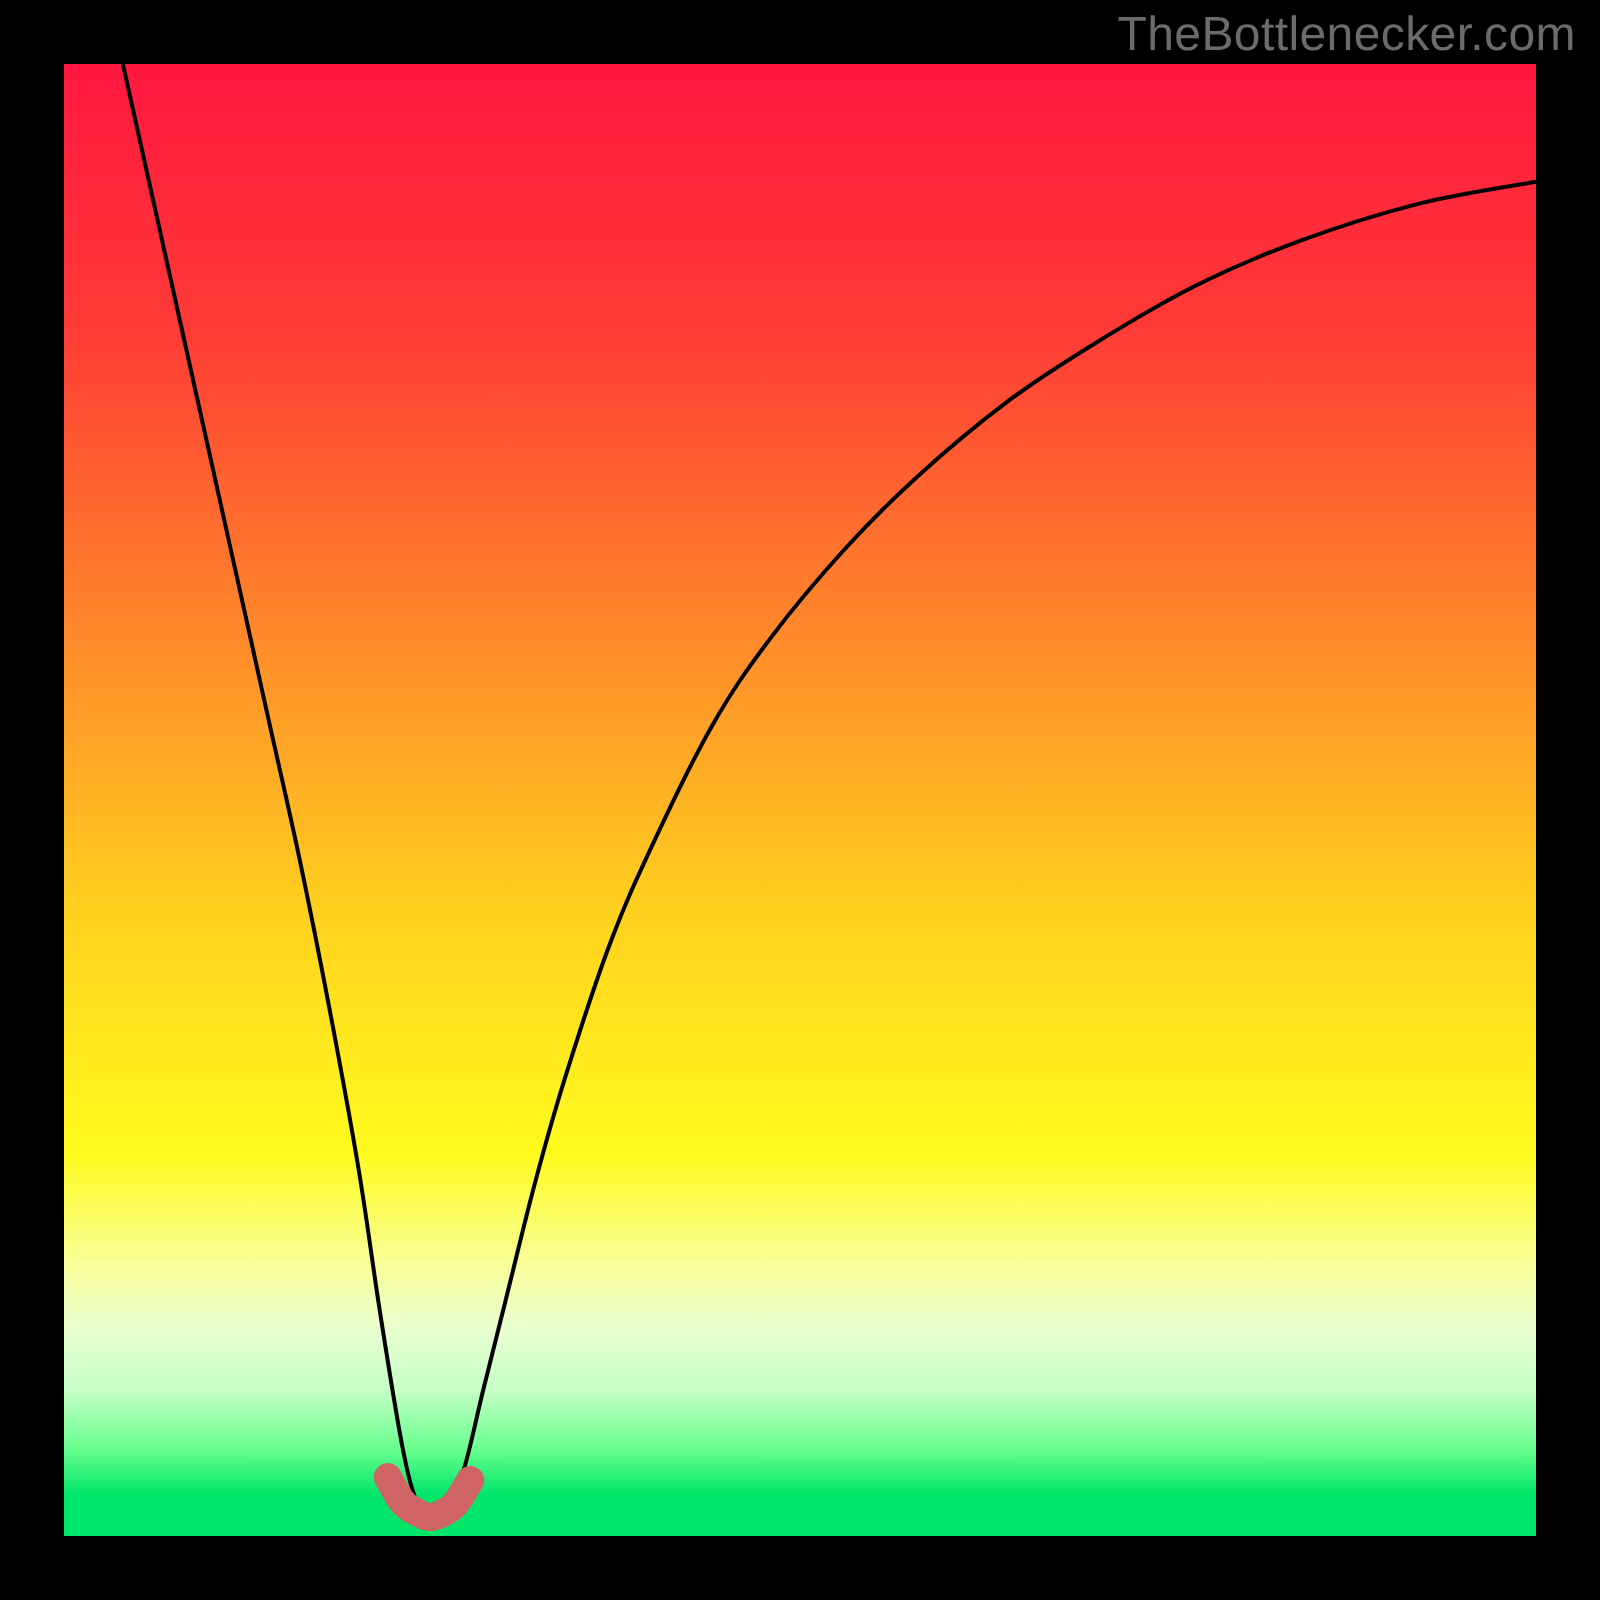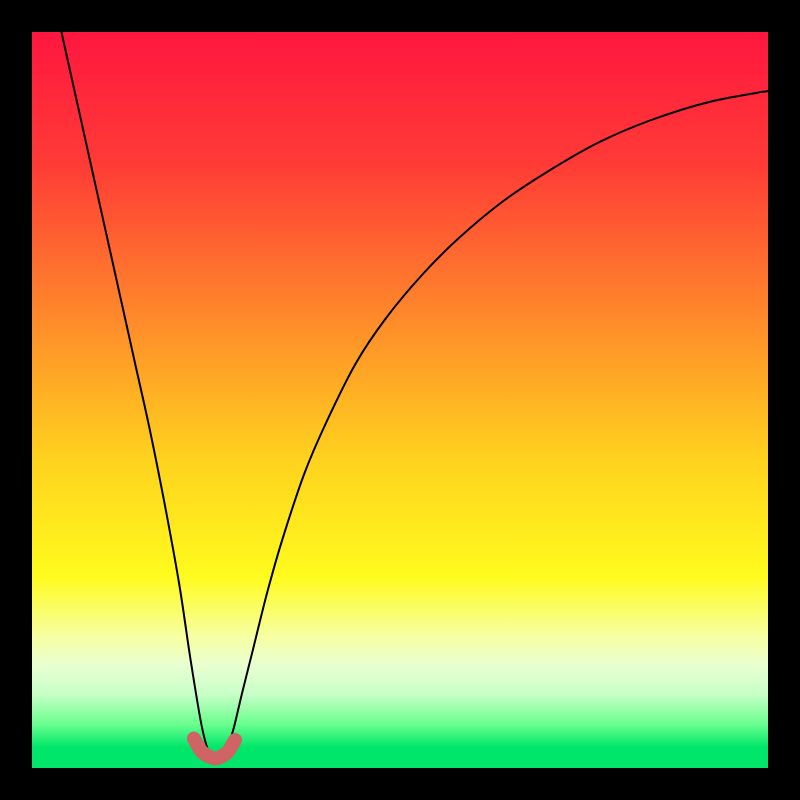--- a/index.html
+++ b/index.html
@@ -33,20 +33,21 @@
     font-size: 24px;
     letter-spacing: 0.2px;
     font-weight: 400;
   }
   svg { display: block; }
 </style>
 </head>
 <body>
 
 <div class="frame">
+  <div class="watermark">TheBottlenecker.com</div>
   <div class="plot-area">
     <svg id="chart-svg" width="736" height="736" viewBox="0 0 736 736" preserveAspectRatio="none">
       <defs>
         <linearGradient id="bg-grad" x1="0" y1="0" x2="0" y2="1">
             <stop offset="0.00%" stop-color="#ff173f"></stop>
             <stop offset="18.00%" stop-color="#ff3b36"></stop>
             <stop offset="40.00%" stop-color="#ff8e2a"></stop>
             <stop offset="58.00%" stop-color="#ffd21e"></stop>
             <stop offset="74.00%" stop-color="#fffb1e"></stop>
             <stop offset="82.00%" stop-color="#f7ffa0"></stop>

